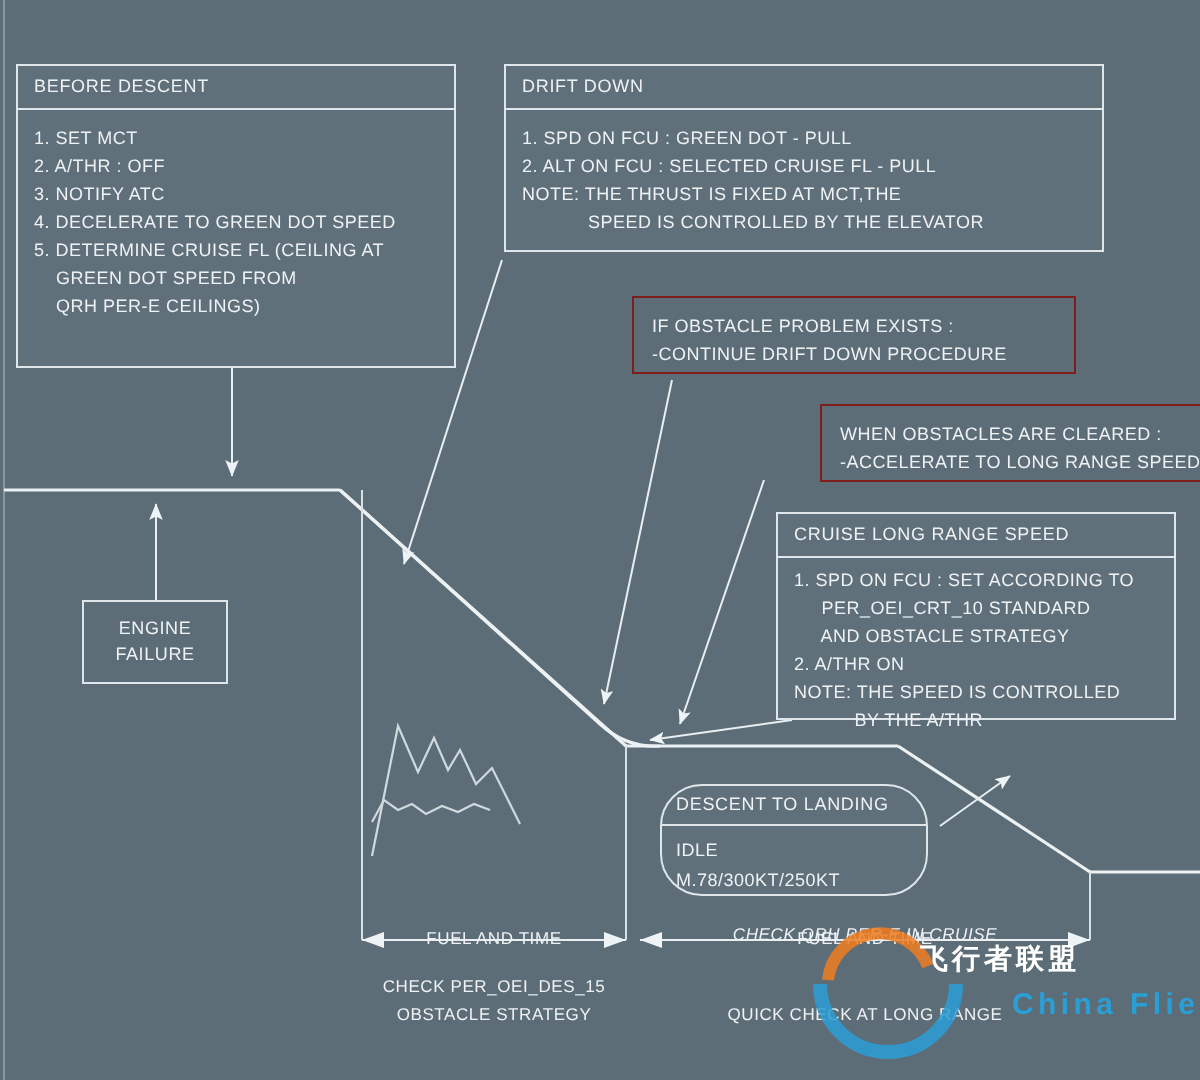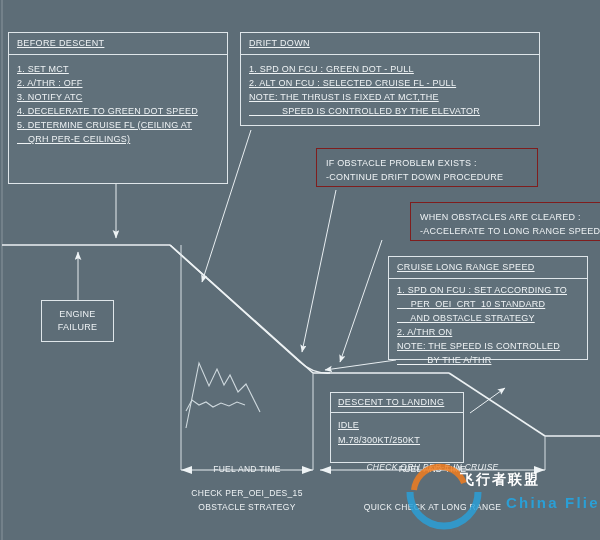--- a/index.html
+++ b/index.html
@@ -12,21 +12,20 @@
     position:relative;
   }
   #stage{position:absolute;left:0;top:0;width:600px;height:540px;}
 
   
   .box{
     position:absolute;
     border:1px solid #dfe6ea;
     background:rgba(255,255,255,0.025);
     box-sizing:border-box;
-    text-decoration:underline;
   }
   .box .hdr{
     border-bottom:1px solid #dfe6ea;
     padding:5px 8px 5px 8px;
     font-size:9px;
     letter-spacing:.35px;
     line-height:11px;
     white-space:nowrap;
   }
   .box .body{
@@ -153,25 +152,26 @@
   </svg>
 
   <div class="box" style="left:8px;top:32px;width:220px;height:152px;">
     <div class="hdr">BEFORE DESCENT</div>
     <div class="body">
       <div class="ln">1. SET MCT</div>
       <div class="ln">2. A/THR : OFF</div>
       <div class="ln">3. NOTIFY ATC</div>
       <div class="ln">4. DECELERATE TO GREEN DOT SPEED</div>
       <div class="ln">5. DETERMINE CRUISE FL (CEILING AT</div>
+      <div class="ln">    GREEN DOT SPEED FROM</div>
       <div class="ln">    QRH PER-E CEILINGS)</div>
     </div>
   </div>
 
-  <div class="box" style="left:240px;top:32px;width:300px;height:94px;">
+  <div class="box" style="left:252px;top:32px;width:300px;height:94px;">
     <div class="hdr">DRIFT DOWN</div>
     <div class="body">
       <div class="ln">1. SPD ON FCU : GREEN DOT - PULL</div>
       <div class="ln">2. ALT ON FCU : SELECTED CRUISE FL - PULL</div>
       <div class="ln">NOTE: THE THRUST IS FIXED AT MCT,THE</div>
       <div class="ln">            SPEED IS CONTROLLED BY THE ELEVATOR</div>
     </div>
   </div>
 
   <div class="plainbox" style="left:316px;top:148px;width:222px;height:39px;">
@@ -189,21 +189,21 @@
     <div class="body" style="padding-top:4px;">
       <div class="ln">1. SPD ON FCU : SET ACCORDING TO</div>
       <div class="ln">     PER_OEI_CRT_10 STANDARD</div>
       <div class="ln">     AND OBSTACLE STRATEGY</div>
       <div class="ln">2. A/THR ON</div>
       <div class="ln">NOTE: THE SPEED IS CONTROLLED</div>
       <div class="ln">           BY THE A/THR</div>
     </div>
   </div>
 
-  <div class="box" style="left:330px;top:392px;width:134px;height:71px;">
+  <div class="box" style="left:330px;top:392px;width:134px;height:56px;border-radius:21px;">
     <div class="hdr" style="padding:4px 7px;">DESCENT TO LANDING</div>
     <div class="body" style="padding:5px 7px;line-height:15px;">
       <div class="ln">IDLE</div>
       <div class="ln">M.78/300KT/250KT</div>
     </div>
   </div>
 
   <div class="efbox" style="left:41px;top:300px;width:73px;height:42px;">
     <div>ENGINE</div>
     <div>FAILURE</div>

